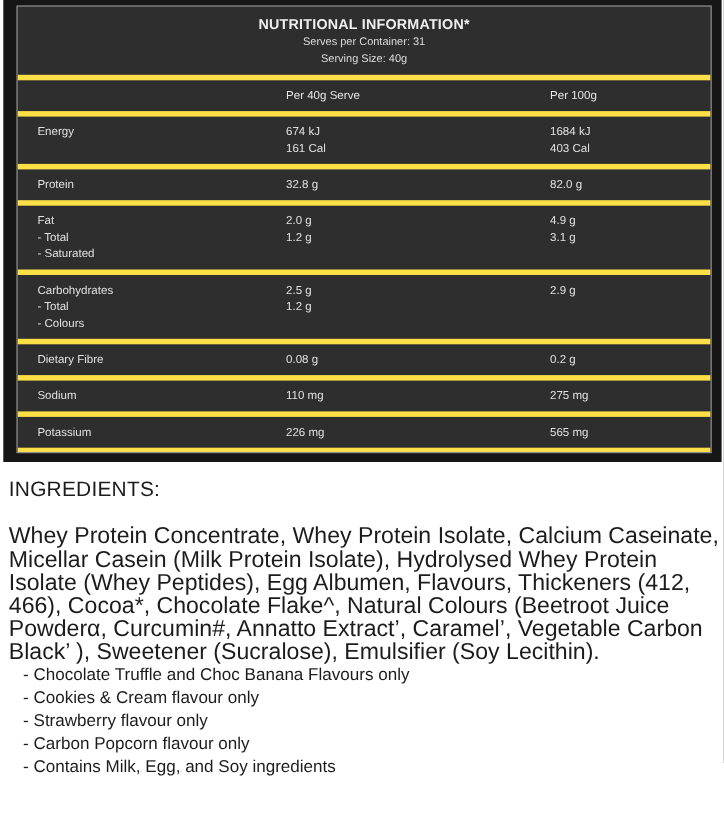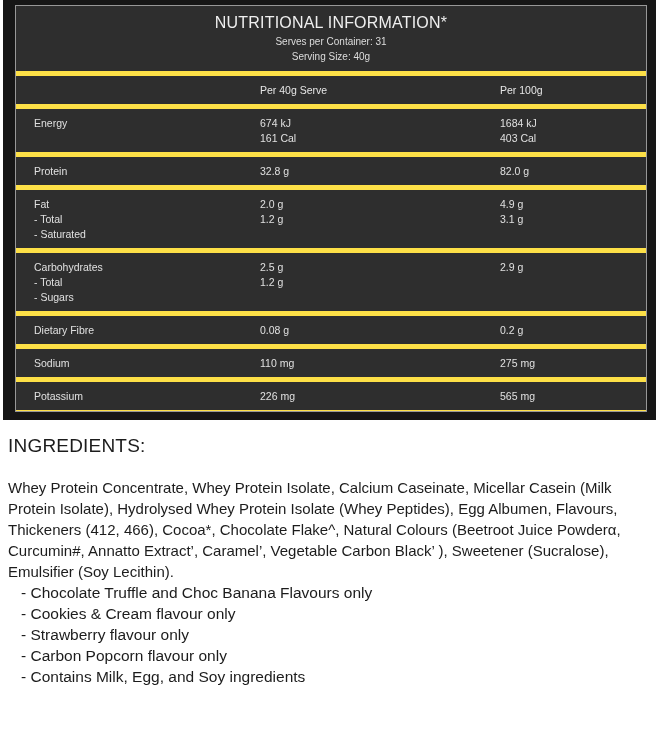--- a/index.html
+++ b/index.html
@@ -19,21 +19,21 @@
   }
   .inner {
     box-sizing: border-box;
     height: 100%;
     border: 1px solid #979797;
     background: #2e2e2e;
     color: #e4e4e4;
     overflow: hidden;
   }
   .nt-header { text-align: center; padding: 8px 0 9px; }
-  .nt-title { font-size: 16px; font-weight: normal; letter-spacing: .2px; color: #efefef; }
+  .nt-title { font-size: 13px; font-weight: bold; letter-spacing: .2px; color: #efefef; }
   .nt-sub { font-size: 10px; margin-top: 4px; color: #dddddd; }
   .nt-row {
     display: grid;
     grid-template-columns: 226px 240px 1fr;
     padding: 7px 0 6px 18px;
     border-top: 5px solid #fde047;
     font-size: 10.5px;
     line-height: 15px;
     color: #e0e0e0;
   }
@@ -47,21 +47,21 @@
   }
   .ing-heading {
     margin: 0;
     font-size: 19px;
     font-weight: 400;
     letter-spacing: .2px;
   }
   .ing-paragraph {
     margin: 20px 0 0 0;
     width: 646px;
-    font-size: 15px;
+    font-size: 21px;
     line-height: 21px;
   }
   .ing-note {
     margin-top: 0;
     padding-left: 13px;
     font-size: 15.5px;
     line-height: 21px;
   }
 </style>
 </head>
@@ -121,21 +121,21 @@
             </div>
             <div class="nt-cell">
               <div>4.9 g</div>
               <div>3.1 g</div>
             </div>
           </div>
           <div class="nt-row">
             <div class="nt-cell">
               <div>Carbohydrates</div>
               <div>- Total</div>
-              <div>- Sugars</div>
+              <div>- Colours</div>
             </div>
             <div class="nt-cell">
               <div>2.5 g</div>
               <div>1.2 g</div>
             </div>
             <div class="nt-cell">
               <div>2.9 g</div>
             </div>
           </div>
           <div class="nt-row">

